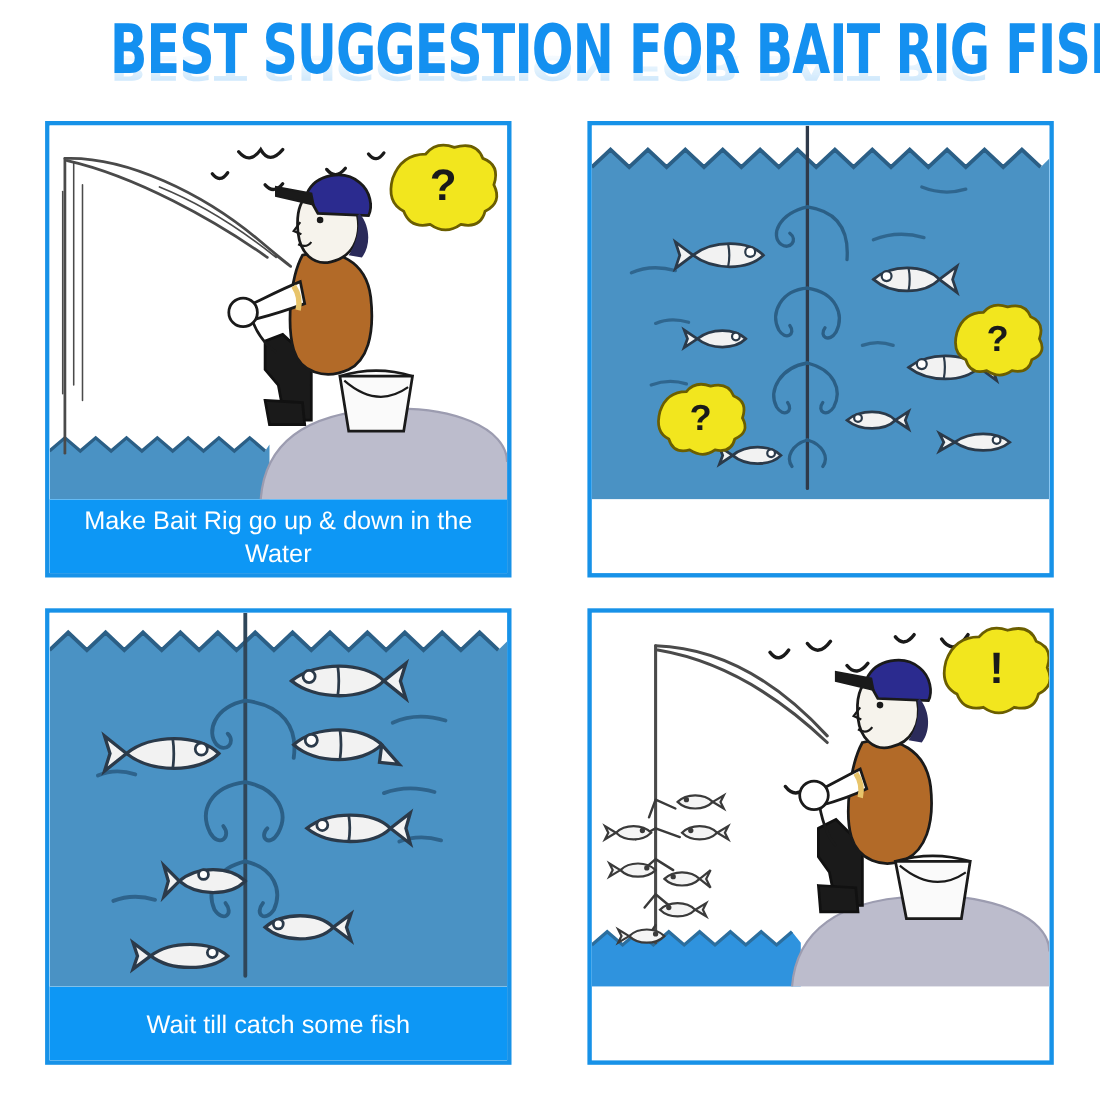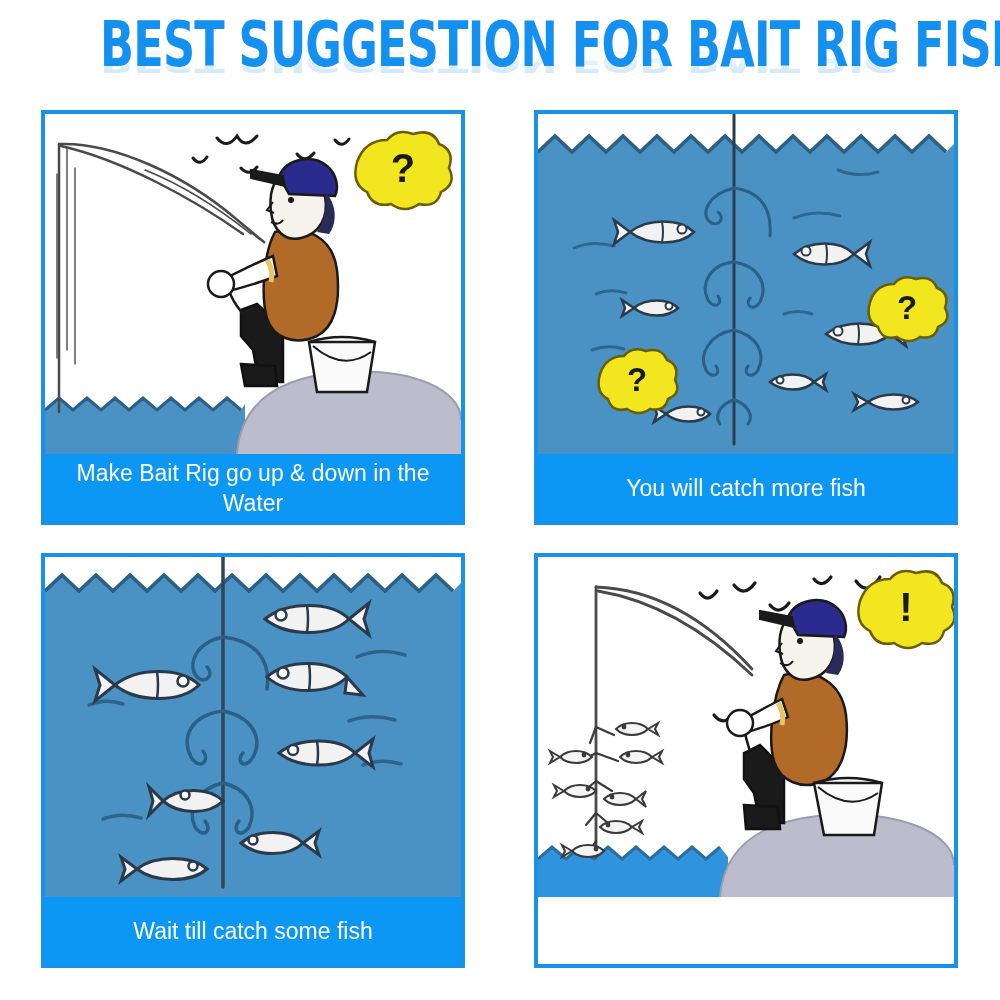--- a/index.html
+++ b/index.html
@@ -271,23 +271,20 @@
           <path d="M332 188 q6 -18 24 -18 q8 -10 22 -5 q16 -4 21 9 q13 5 8 20 q7 13 -7 19 q-3 13 -18 10 q-11 8 -23 0 q-15 4 -19 -10 q-13 -6 -8 -25 Z" fill="#F2E61E" stroke="#6B5E00" stroke-width="2.5"></path>
           <text x="369" y="205" font-family="Liberation Sans, sans-serif" font-size="33" font-weight="700" fill="#1A1A1A" text-anchor="middle">?</text>
         </g>
 
         <g>
           <path d="M62 260 q6 -18 24 -18 q8 -10 22 -5 q16 -4 21 9 q13 5 8 20 q7 13 -7 19 q-3 13 -18 10 q-11 8 -23 0 q-15 4 -19 -10 q-13 -6 -8 -25 Z" fill="#F2E61E" stroke="#6B5E00" stroke-width="2.5"></path>
           <text x="99" y="277" font-family="Liberation Sans, sans-serif" font-size="33" font-weight="700" fill="#1A1A1A" text-anchor="middle">?</text>
         </g>
       </svg>
     </div>
-    <div class="caption">
-      <span>You will catch more fish</span>
-    </div>
   </div>
 
   <div class="panel" id="panel-3">
     <div class="panel-art">
       <svg class="art-svg" viewBox="0 0 416 340" preserveAspectRatio="none">
         <rect x="0" y="0" width="416" height="340" fill="#ffffff"></rect>
 
         <g>
           <path d="M0 34 L17 18 L34 34 L51 18 L68 34 L85 18 L102 34 L119 18 L136 34 L153 18 L170 34 L187 18 L204 34 L221 18 L238 34 L255 18 L272 34 L289 18 L306 34 L323 18 L340 34 L357 18 L374 34 L391 18 L408 34 L416 26 L416 340 L0 340 Z" fill="#4A92C4"></path>
           <path d="M0 34 L17 18 L34 34 L51 18 L68 34 L85 18 L102 34 L119 18 L136 34 L153 18 L170 34 L187 18 L204 34 L221 18 L238 34 L255 18 L272 34 L289 18 L306 34 L323 18 L340 34 L357 18 L374 34 L391 18 L408 34" fill="none" stroke="#2B5F86" stroke-width="3.5"></path>

